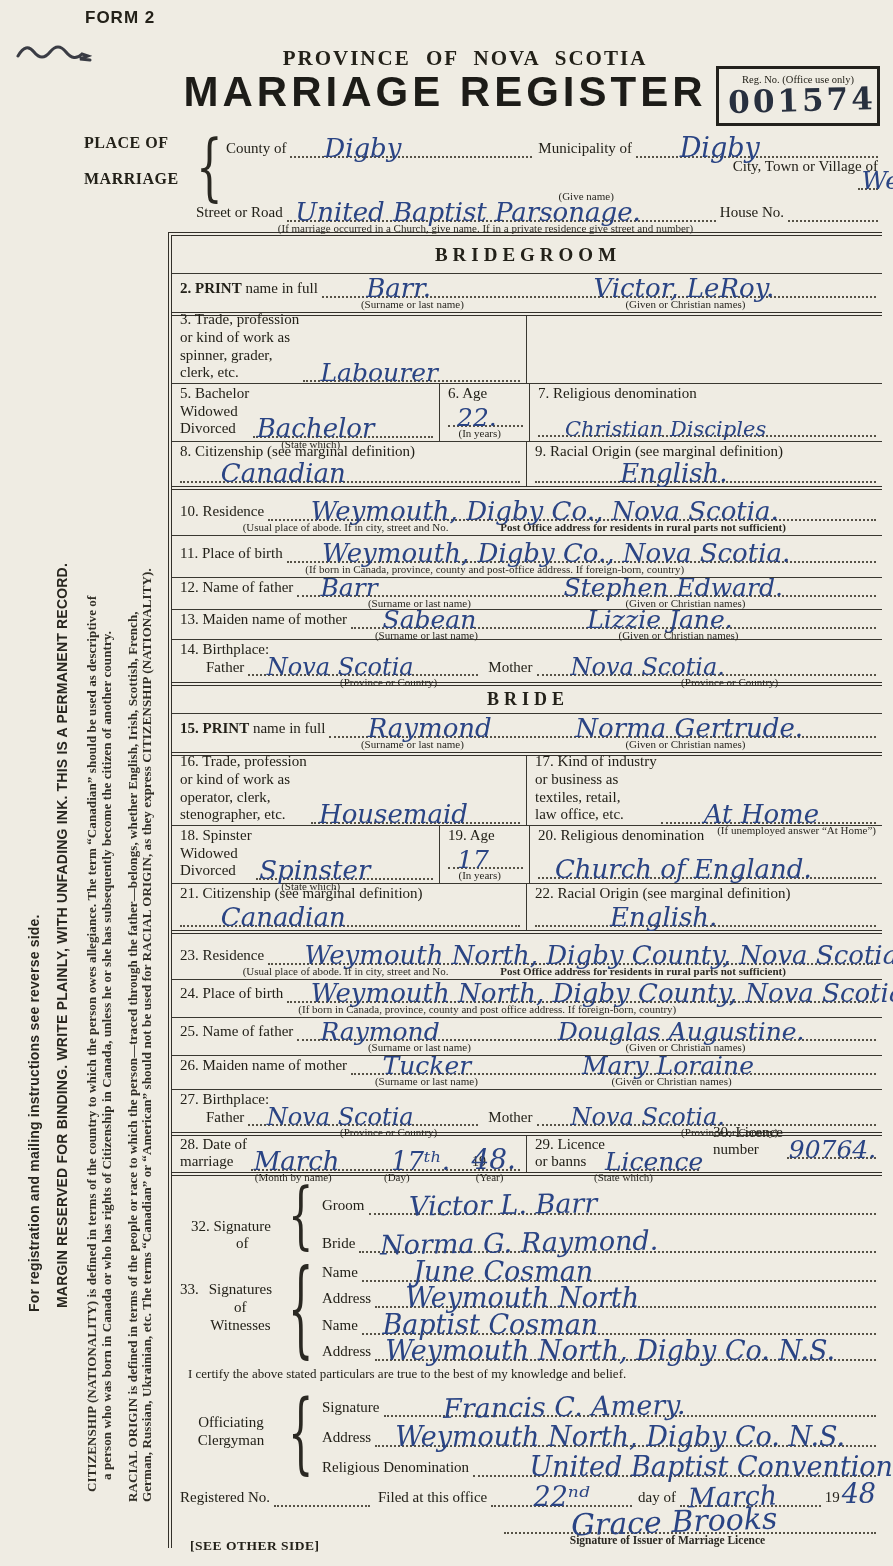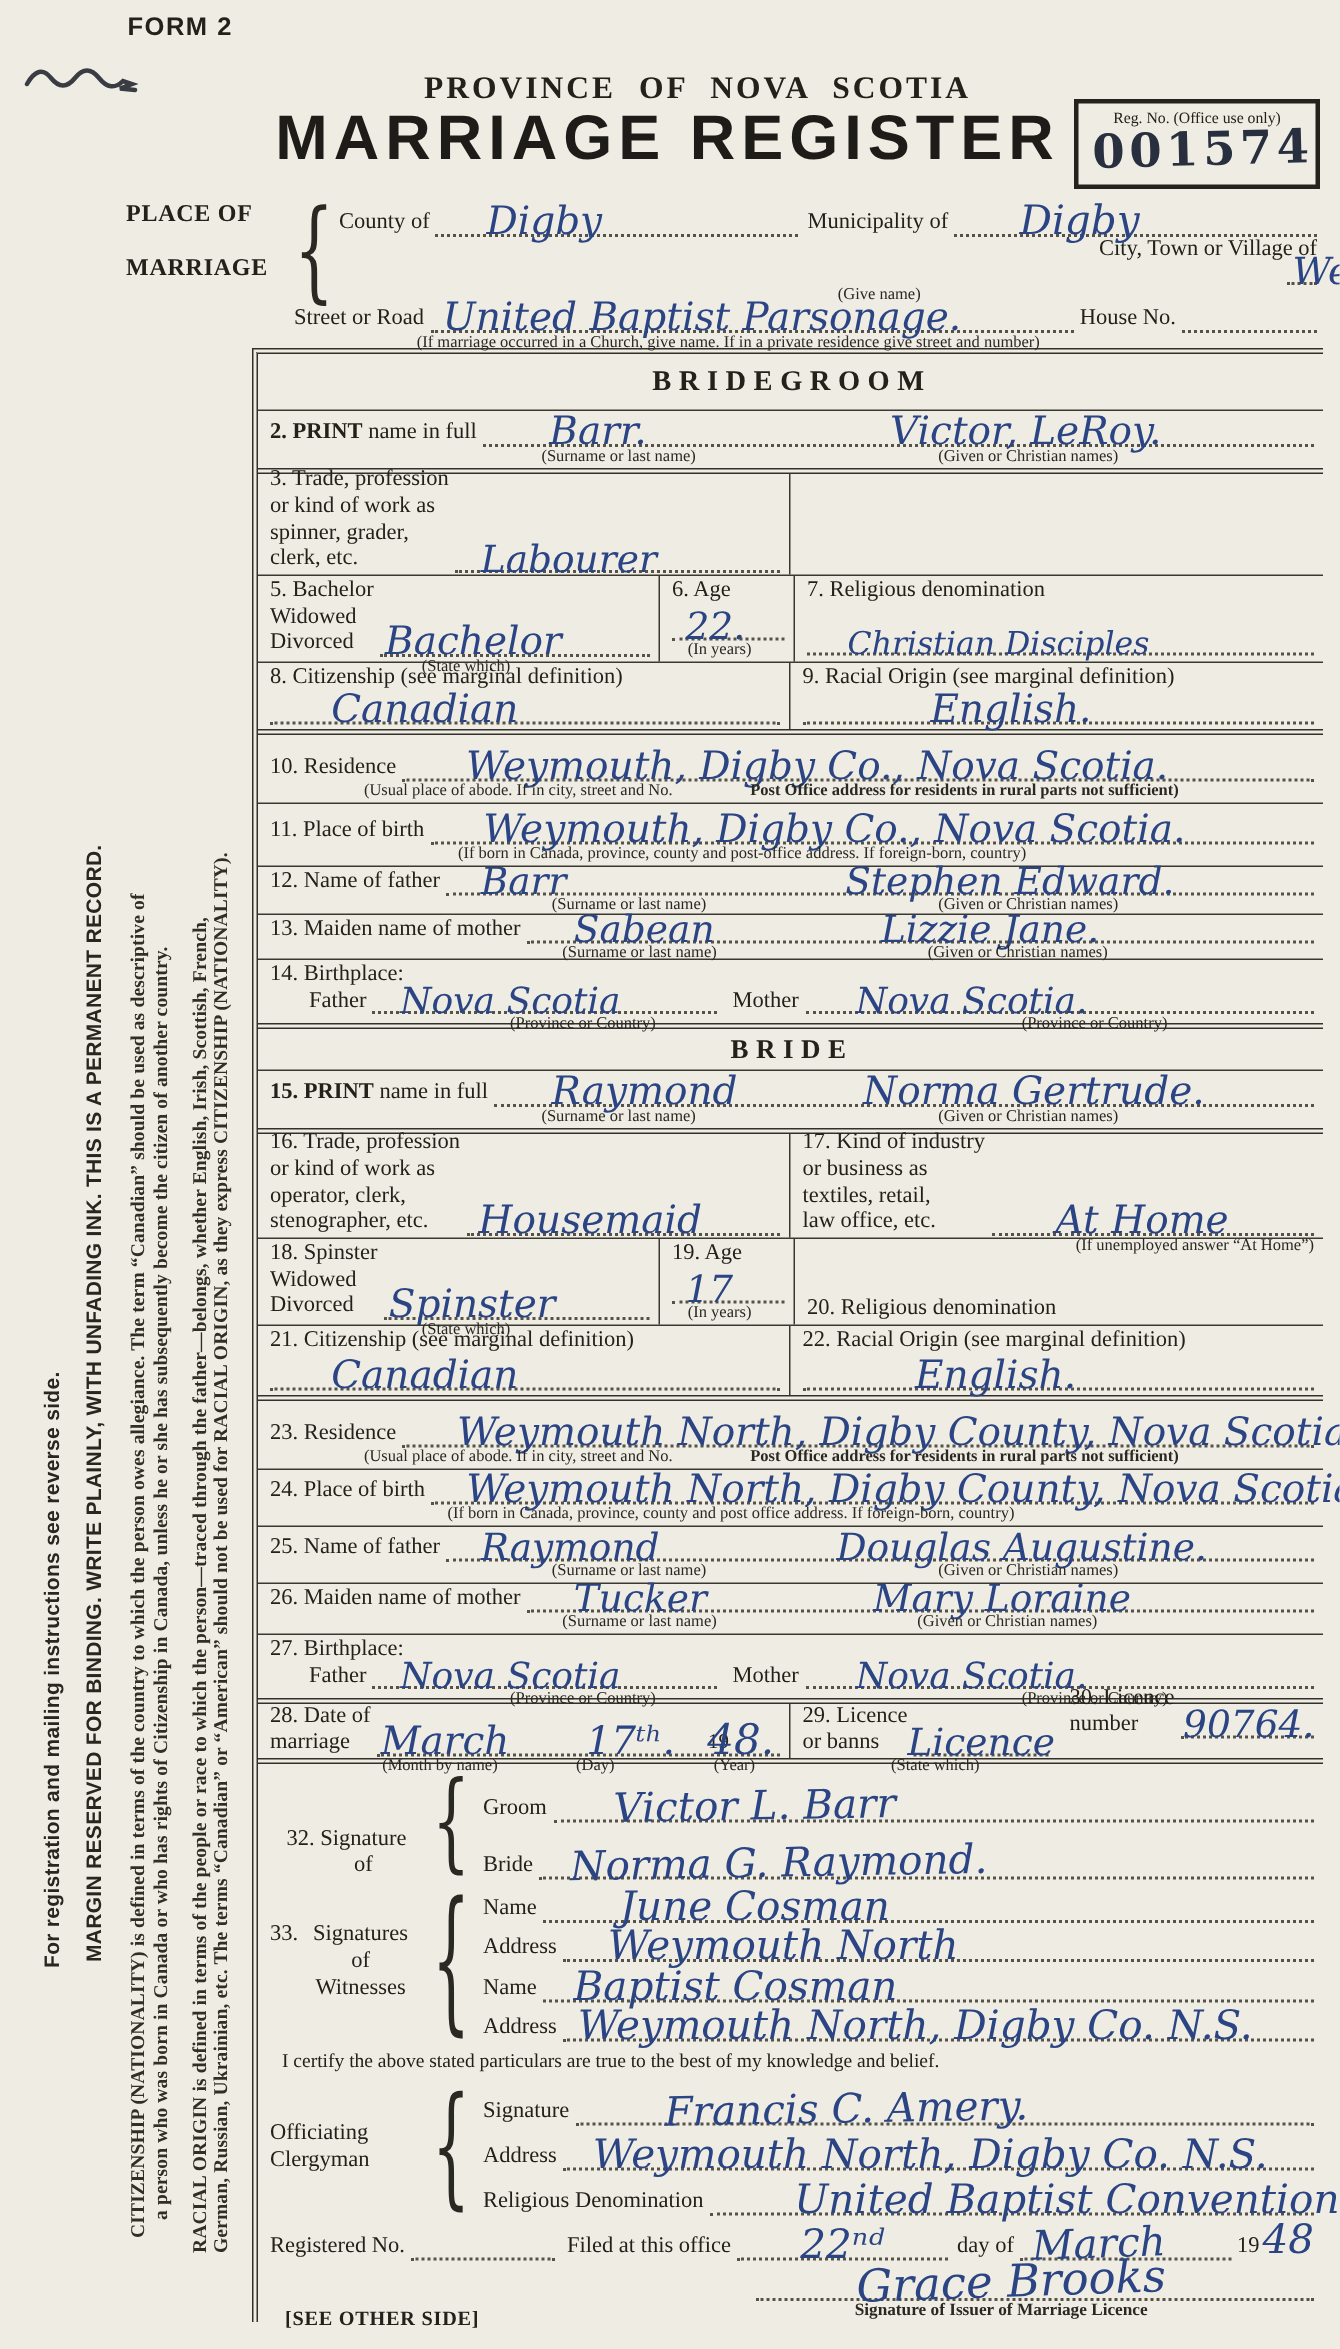--- a/index.html
+++ b/index.html
@@ -336,20 +336,23 @@
         <span class="plbl toplbl">19. Age</span>
         <span class="fill mt-auto" style="margin-left:0;">
             <i class="hw hwa" style="left:12%;font-size:25px;">17</i>
           </span>
         <div class="caps">
             <span style="left:14%;">(In years)</span>
           </div>
       </div>
       <div class="cell grow">
         <span class="plbl toplbl">20. Religious denomination</span>
+        <span class="fill mt-auto" style="margin-left:0;margin-bottom:3px;">
+            <i class="hw hwa" style="left:5%;font-size:26px;">Church of England.</i>
+          </span>
       </div>
     </div>
 
     <div class="row dbl" style="height:50px;">
       <div class="cell vr" style="width:355px;">
         <span class="plbl toplbl">21. Citizenship (see marginal definition)</span>
         <span class="fill mt-auto" style="margin-left:0;margin-bottom:2px;">
             <i class="hw hwa" style="left:12%;font-size:26px;">Canadian</i>
           </span>
       </div>
@@ -545,21 +548,21 @@
     </div>
 
     <div class="row" style="height:24px;border-bottom:none;">
       <div class="cell grow" style="justify-content:center;padding-left:16px;">
         <span style="font-size:13px;">I certify the above stated particulars are true to the best of my knowledge and belief.</span>
       </div>
     </div>
 
     <div class="row" style="height:92px;border-bottom:none;">
       <div class="cell" style="width:116px;justify-content:center;">
-        <span class="plbl" style="white-space:pre-line;">Officiating
+        <span class="plbl" style="text-align:center;white-space:pre-line;">Officiating
 Clergyman</span>
       </div>
       <div class="cell" style="width:26px;justify-content:center;padding:0;">
           <span class="brace" style="font-size:40px;transform:scaleY(2.2);">{</span>
         </div>
       <div class="cell grow">
         <div class="fline" style="height:31px;">
             <span class="plbl">Signature</span>
             <span class="fill">
               <i class="hw hwa big" style="left:12%;transform:rotate(-1deg);">Francis C. Amery.</i>

